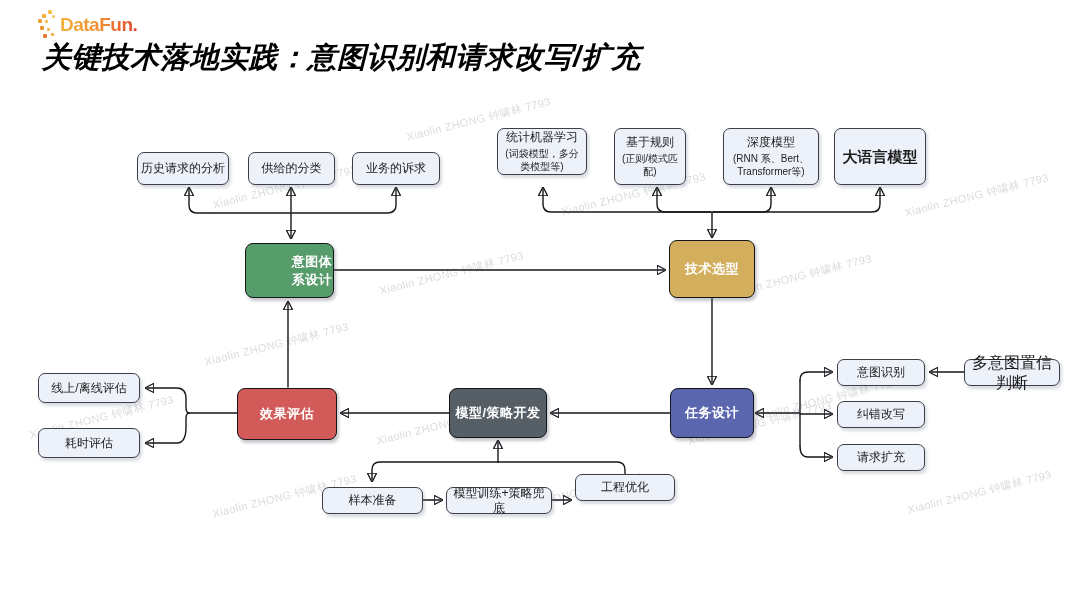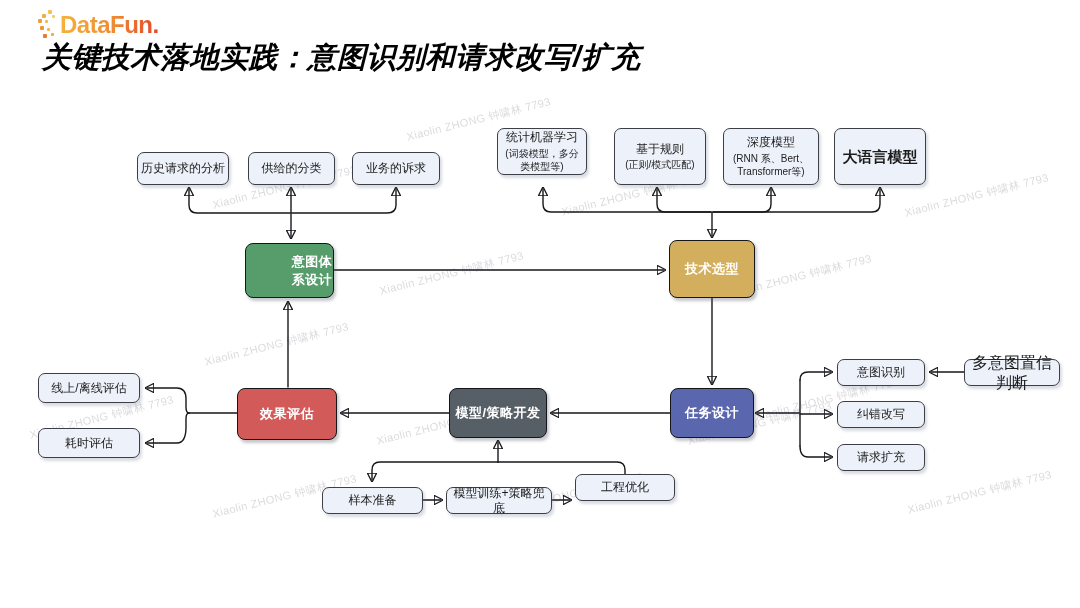--- a/index.html
+++ b/index.html
@@ -5,21 +5,21 @@
   html,body{margin:0;padding:0;background:#ffffff;}
   .stage{
     position:relative;width:1080px;height:608px;background:#ffffff;overflow:hidden;
     font-family:"Liberation Sans","DejaVu Sans",sans-serif;
   }
   
   .logo{position:absolute;left:38px;top:8px;height:34px;display:flex;align-items:center;}
   .logo-pixels{position:relative;width:22px;height:30px;display:block;}
   .logo-pixels i{position:absolute;display:block;border-radius:1px;}
   .logo-text{
-    font-size:24px;font-weight:800;letter-spacing:-0.5px;line-height:30px;
+    font-size:19px;font-weight:800;letter-spacing:-0.5px;line-height:30px;
     background:linear-gradient(92deg,#f4b33c 0%,#ee8a31 55%,#e4462a 100%);
     -webkit-background-clip:text;background-clip:text;color:transparent;
   }
   .page-title{
     position:absolute;left:42px;top:38px;font-size:29px;font-weight:800;color:#000;
     letter-spacing:0.5px;white-space:nowrap;font-style:italic;
   }
   
   .wm{
     position:absolute;font-size:11px;color:#d6d6da;opacity:.85;white-space:nowrap;
@@ -130,21 +130,21 @@
     <span>供给的分类</span>
   </div>
   <div class="box" style="left:352px;top:152px;width:88px;height:33px">
     <span>业务的诉求</span>
   </div>
 
   <div class="box" style="left:497px;top:128px;width:90px;height:47px">
     <span>统计机器学习</span>
     <span class="sub">(词袋模型，多分类模型等)</span>
   </div>
-  <div class="box" style="left:614px;top:128px;width:92px;height:57px">
+  <div class="box" style="left:614px;top:128px;width:72px;height:57px">
     <span>基于规则</span>
     <span class="sub">(正则/模式匹配)</span>
   </div>
   <div class="box" style="left:723px;top:128px;width:96px;height:57px">
     <span>深度模型</span>
     <span class="sub">(RNN 系、Bert、Transformer等)</span>
   </div>
   <div class="box llm" style="left:834px;top:128px;width:92px;height:57px">
     <span>大语言模型</span>
   </div>

